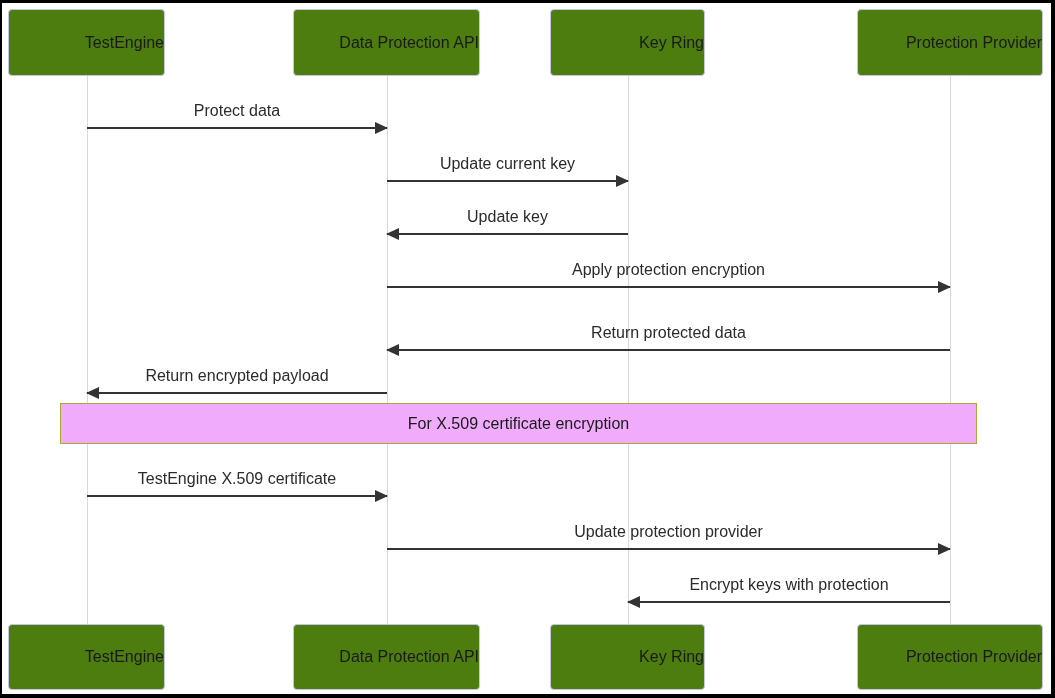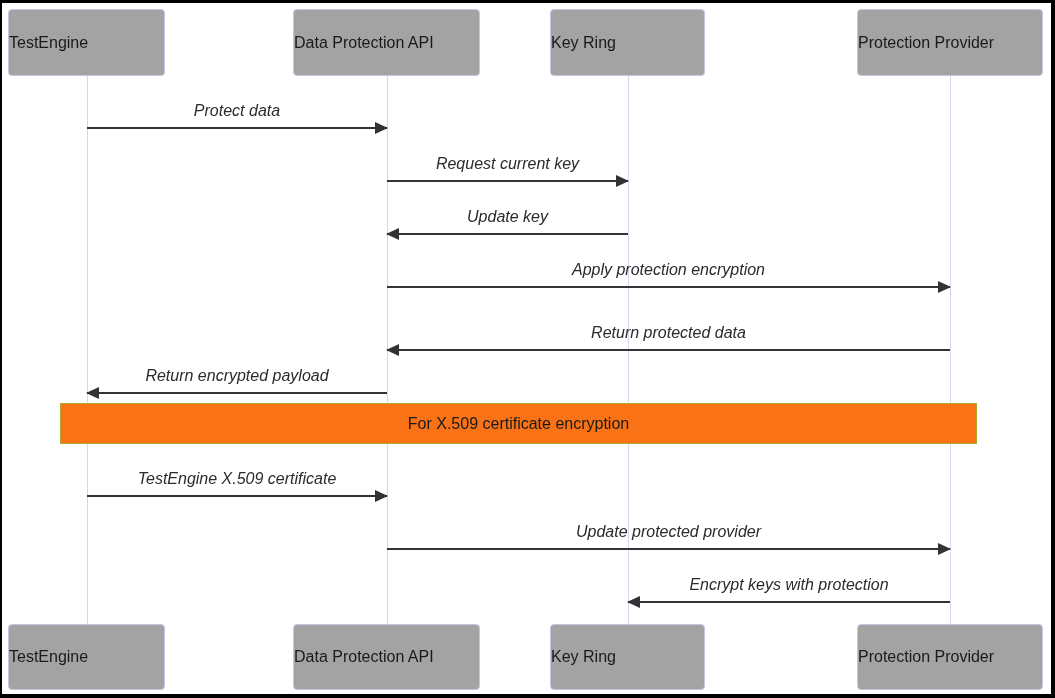--- a/index.html
+++ b/index.html
@@ -24,32 +24,32 @@
   .lifeline {
     position: absolute;
     width: 1px;
     top: 76px;
     height: 548px;
     background: #d8d5ee;
   }
   .actor {
     position: absolute;
     height: 67px;
-    background: #a3a3a3;
+    background: #4d7c0f;
     border: 1px solid #c5c5e8;
     border-radius: 4px;
     box-sizing: border-box;
     display: flex;
     align-items: center;
-    justify-content: flex-start;
+    justify-content: flex-end;
     font-size: 16px;
     color: #1a1a1a;
   }
   .actor.bottom { height: 66px; }
-  .message { position: absolute; font-style: italic; }
+  .message { position: absolute; }
   .msg-label {
     height: 24px;
     line-height: 24px;
     text-align: center;
     font-size: 16px;
     color: #2b2b2b;
     white-space: nowrap;
     margin-bottom: 4px;
   }
   .msg-line {
@@ -71,21 +71,21 @@
   .msg-line.to-left .head {
     left: -1px;
     border-top: 6px solid transparent;
     border-bottom: 6px solid transparent;
     border-right: 13px solid #333333;
   }
   .note {
     position: absolute;
     left: 60px; top: 403px;
     width: 917px; height: 41px;
-    background: #f97316;
+    background: #f0abfc;
     border: 1px solid #aaaa33;
     box-sizing: border-box;
     display: flex;
     align-items: center;
     justify-content: center;
     font-size: 16px;
     color: #1a1a1a;
   }
 </style>
 </head>
@@ -113,21 +113,21 @@
   </div>
 
   <div class="message" style="left:87px; top:99px; width:300px">
     <div class="msg-label">Protect data</div>
     <div class="msg-line to-right">
         <span class="head"></span>
       </div>
   </div>
 
   <div class="message" style="left:387px; top:152px; width:241px">
-    <div class="msg-label">Request current key</div>
+    <div class="msg-label">Update current key</div>
     <div class="msg-line to-right">
         <span class="head"></span>
       </div>
   </div>
 
   <div class="message" style="left:387px; top:205px; width:241px">
     <div class="msg-label">Update key</div>
     <div class="msg-line to-left">
         <span class="head"></span>
       </div>
@@ -159,21 +159,21 @@
   </div>
 
   <div class="message" style="left:87px; top:467px; width:300px">
     <div class="msg-label">TestEngine X.509 certificate</div>
     <div class="msg-line to-right">
         <span class="head"></span>
       </div>
   </div>
 
   <div class="message" style="left:387px; top:520px; width:563px">
-    <div class="msg-label">Update protected provider</div>
+    <div class="msg-label">Update protection provider</div>
     <div class="msg-line to-right">
         <span class="head"></span>
       </div>
   </div>
 
   <div class="message" style="left:628px; top:573px; width:322px">
     <div class="msg-label">Encrypt keys with protection</div>
     <div class="msg-line to-left">
         <span class="head"></span>
       </div>

